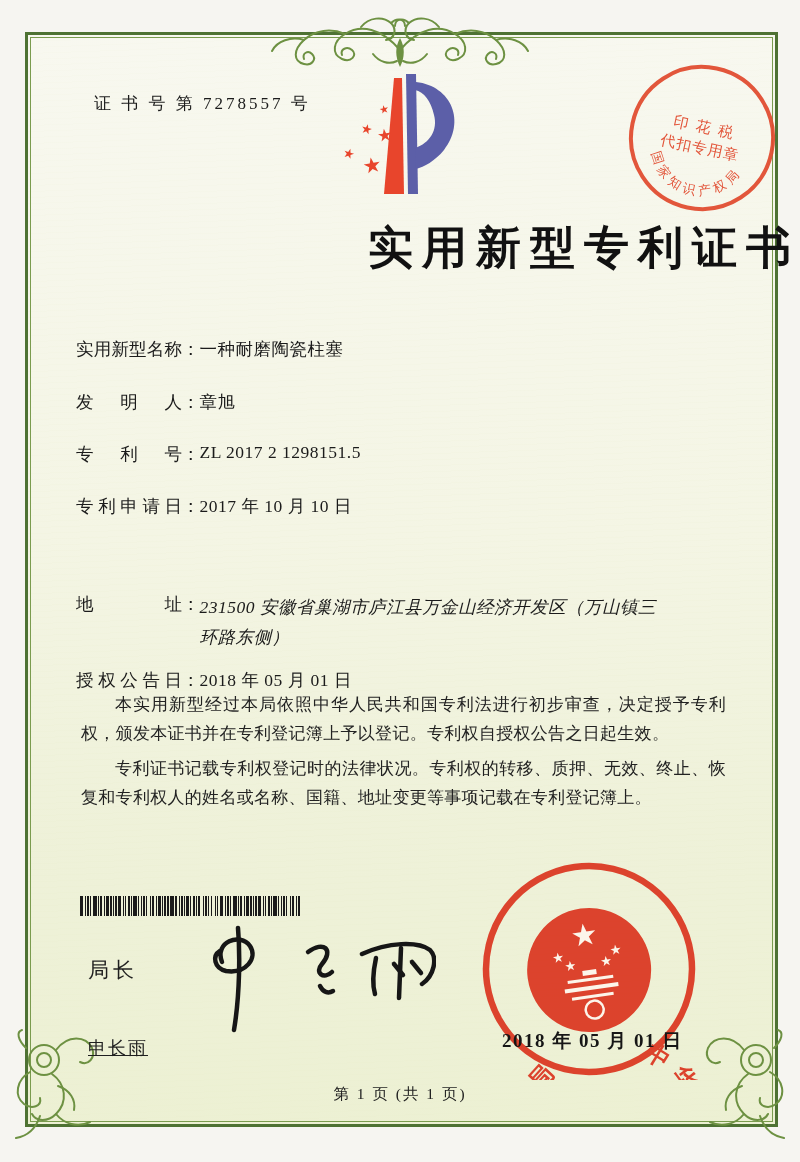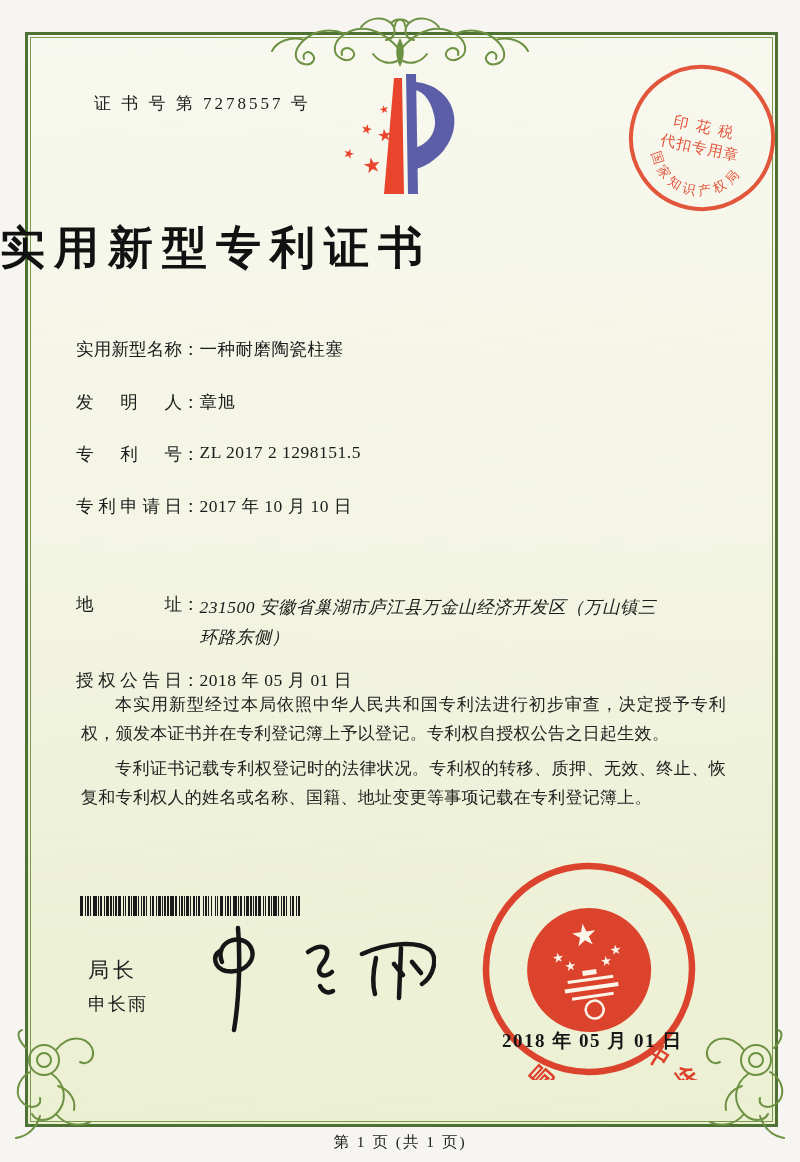--- a/index.html
+++ b/index.html
@@ -21,45 +21,45 @@
   .paper-inner{position:absolute;inset:2px;border:1px solid #7a9b4e;}
   .top-ornament{position:absolute;left:50%;top:12px;transform:translateX(-50%);}
   .corner-ornament{position:absolute;top:1028px;}
   .corner-ornament.left{left:4px;}
   .corner-ornament.right{right:4px;transform:scaleX(-1);}
   
   .cert-no{position:absolute;left:62px;top:92px;font-size:17px;letter-spacing:3px;color:#1b1b1b;margin-left:32px;}
   .logo{position:absolute;left:336px;top:70px;}
   .tax-stamp{position:absolute;left:620px;top:56px;opacity:.93;}
   .title{
-    position:absolute;left:0;top:218px;width:100%;text-align:left;
+    position:absolute;left:0;top:218px;width:100%;text-align:right;
     font-size:45px;font-weight:bold;letter-spacing:9px;color:#111;
   }
   
   .frow{position:absolute;left:76px;font-size:17.5px;color:#1b1b1b;white-space:nowrap;}
   .flabel{display:inline-block;width:106px;text-align:justify;text-align-last:justify;vertical-align:top;}
   .fcolon{display:inline-block;vertical-align:top;}
   .fvalue{display:inline-block;vertical-align:top;letter-spacing:.5px;}
   .fvalue.wrap{white-space:normal;width:462px;line-height:30px;letter-spacing:.5px;font-style:italic;}
   .grant-right{position:absolute;left:458px;top:0;}
   
   .body-text{position:absolute;left:75px;top:684px;width:657px;}
   .body-text p{
     margin:6px;padding:0;font-size:17px;line-height:29px;text-indent:2em;
     color:#222;letter-spacing:.3px;text-align:justify;
   }
   
   .barcode{position:absolute;left:80px;top:896px;}
   .signer-title{position:absolute;left:88px;top:956px;font-size:21px;letter-spacing:4px;}
-  .signer-name{position:absolute;left:88px;top:992px;font-size:18px;letter-spacing:2px;}
+  .signer-name{position:absolute;left:88px;top:1036px;font-size:18px;letter-spacing:2px;text-decoration:underline;}
   .signature{position:absolute;left:196px;top:922px;}
   .seal{position:absolute;left:478px;top:858px;opacity:.95;}
   .seal-date{position:absolutue;}
   .seal-date{position:absolute;left:502px;top:1028px;font-size:19px;font-weight:bold;letter-spacing:1.5px;color:#161616;}
-  .footer{position:absolute;left:0;top:1084px;width:100%;text-align:center;font-size:15.5px;letter-spacing:2px;color:#222;margin-top:48px;}
+  .footer{position:absolute;left:0;top:1084px;width:100%;text-align:center;font-size:15.5px;letter-spacing:2px;color:#222;}
 </style>
 </head>
 <body>
 
 <div class="page">
 
   <div class="paper">
     <div class="paper-inner"></div>
   </div>
 

